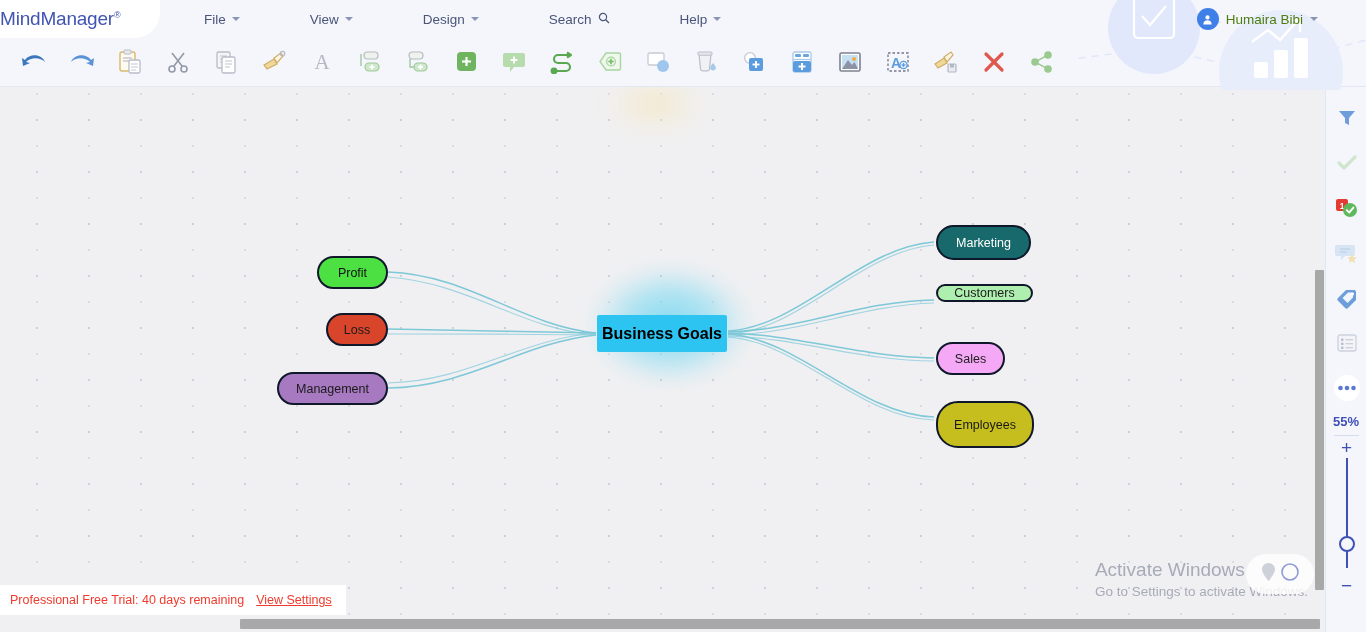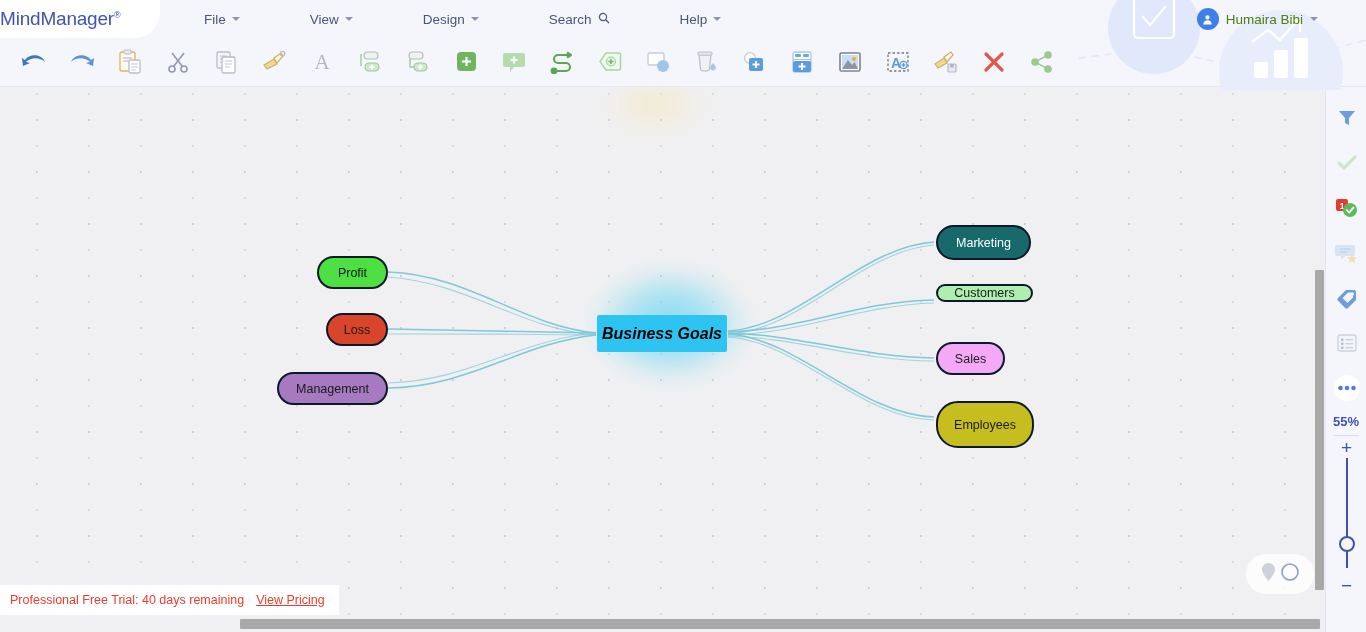--- a/index.html
+++ b/index.html
@@ -512,21 +512,21 @@
         <path d="M728 247 C 800 244, 860 164, 934 158" stroke-width="1.1" opacity="0.7"></path>
         <path d="M728 245 C 800 243, 860 214, 934 213" stroke-width="1.5"></path>
         <path d="M728 248 C 800 247, 860 218, 934 216" stroke-width="1.1" opacity="0.7"></path>
         <path d="M728 246 C 800 248, 860 270, 934 271" stroke-width="1.5"></path>
         <path d="M728 249 C 800 251, 860 274, 934 274" stroke-width="1.1" opacity="0.7"></path>
         <path d="M728 247 C 800 252, 860 328, 934 330" stroke-width="1.5"></path>
         <path d="M728 250 C 800 255, 860 332, 934 333" stroke-width="1.1" opacity="0.7"></path>
       </g>
     </svg>
 
-    <div class="node central" style="left:597px; top:228px; width:130px; height:37px;font-style:italic;">
+    <div class="node central" style="left:597px; top:228px; width:130px; height:37px;">
       <span>Business Goals</span>
     </div>
 
     <div class="node" style="left:317px; top:169px; width:71px; height:33px; background:#4ce043; color:#111111;">
       <span>Profit</span>
     </div>
     <div class="node" style="left:326px; top:226px; width:62px; height:33px; background:#d9452b; color:#1a1a1a;">
       <span>Loss</span>
     </div>
     <div class="node" style="left:277px; top:285px; width:111px; height:33px; background:#a679c0; color:#1a1a1a;">
@@ -539,20 +539,24 @@
       <span>Customers</span>
     </div>
     <div class="node" style="left:936px; top:255px; width:69px; height:33px; background:#f5a8f5; color:#222222;text-align:center;">
       <span>Sales</span>
     </div>
     <div class="node" style="left:936px; top:314px; width:98px; height:47px; background:#c5be1e; color:#1a1a1a;">
       <span>Employees</span>
     </div>
   </div>
 
+  <div class="watermark">
+    <div class="wm1">Activate Windows</div>
+    <div class="wm2">Go to Settings to activate Windows.</div>
+  </div>
 
   <div class="float-pill">
     <span>
       <svg width="17" height="20" viewBox="0 0 17 20">
           <path d="M8.5 1 C4.9 1 2 3.8 2 7.2 C2 11.6 8.5 19 8.5 19 C8.5 19 15 11.6 15 7.2 C15 3.8 12.1 1 8.5 1 Z" fill="#bfc2cd" opacity="0.75"></path>
         </svg>
     </span>
     <span>
       <svg width="20" height="20" viewBox="0 0 20 20">
           <circle cx="10" cy="10" r="8" fill="none" stroke="#8f9cd4" stroke-width="1.6"></circle>
@@ -648,16 +652,16 @@
     <div class="zoom-ctl">
       <div class="zoom-sign" style="top:2px;">+</div>
       <div class="zoom-track"></div>
       <div class="zoom-knob"></div>
       <div class="zoom-sign" style="top:140px;">−</div>
     </div>
   </div>
 
   <div class="trial">
     <span class="trial-text">Professional Free Trial: 40 days remaining</span>
-    <span class="trial-link">View Pricing</span>
+    <span class="trial-link">View Settings</span>
   </div>
 
 </div>
 
 </body></html>

